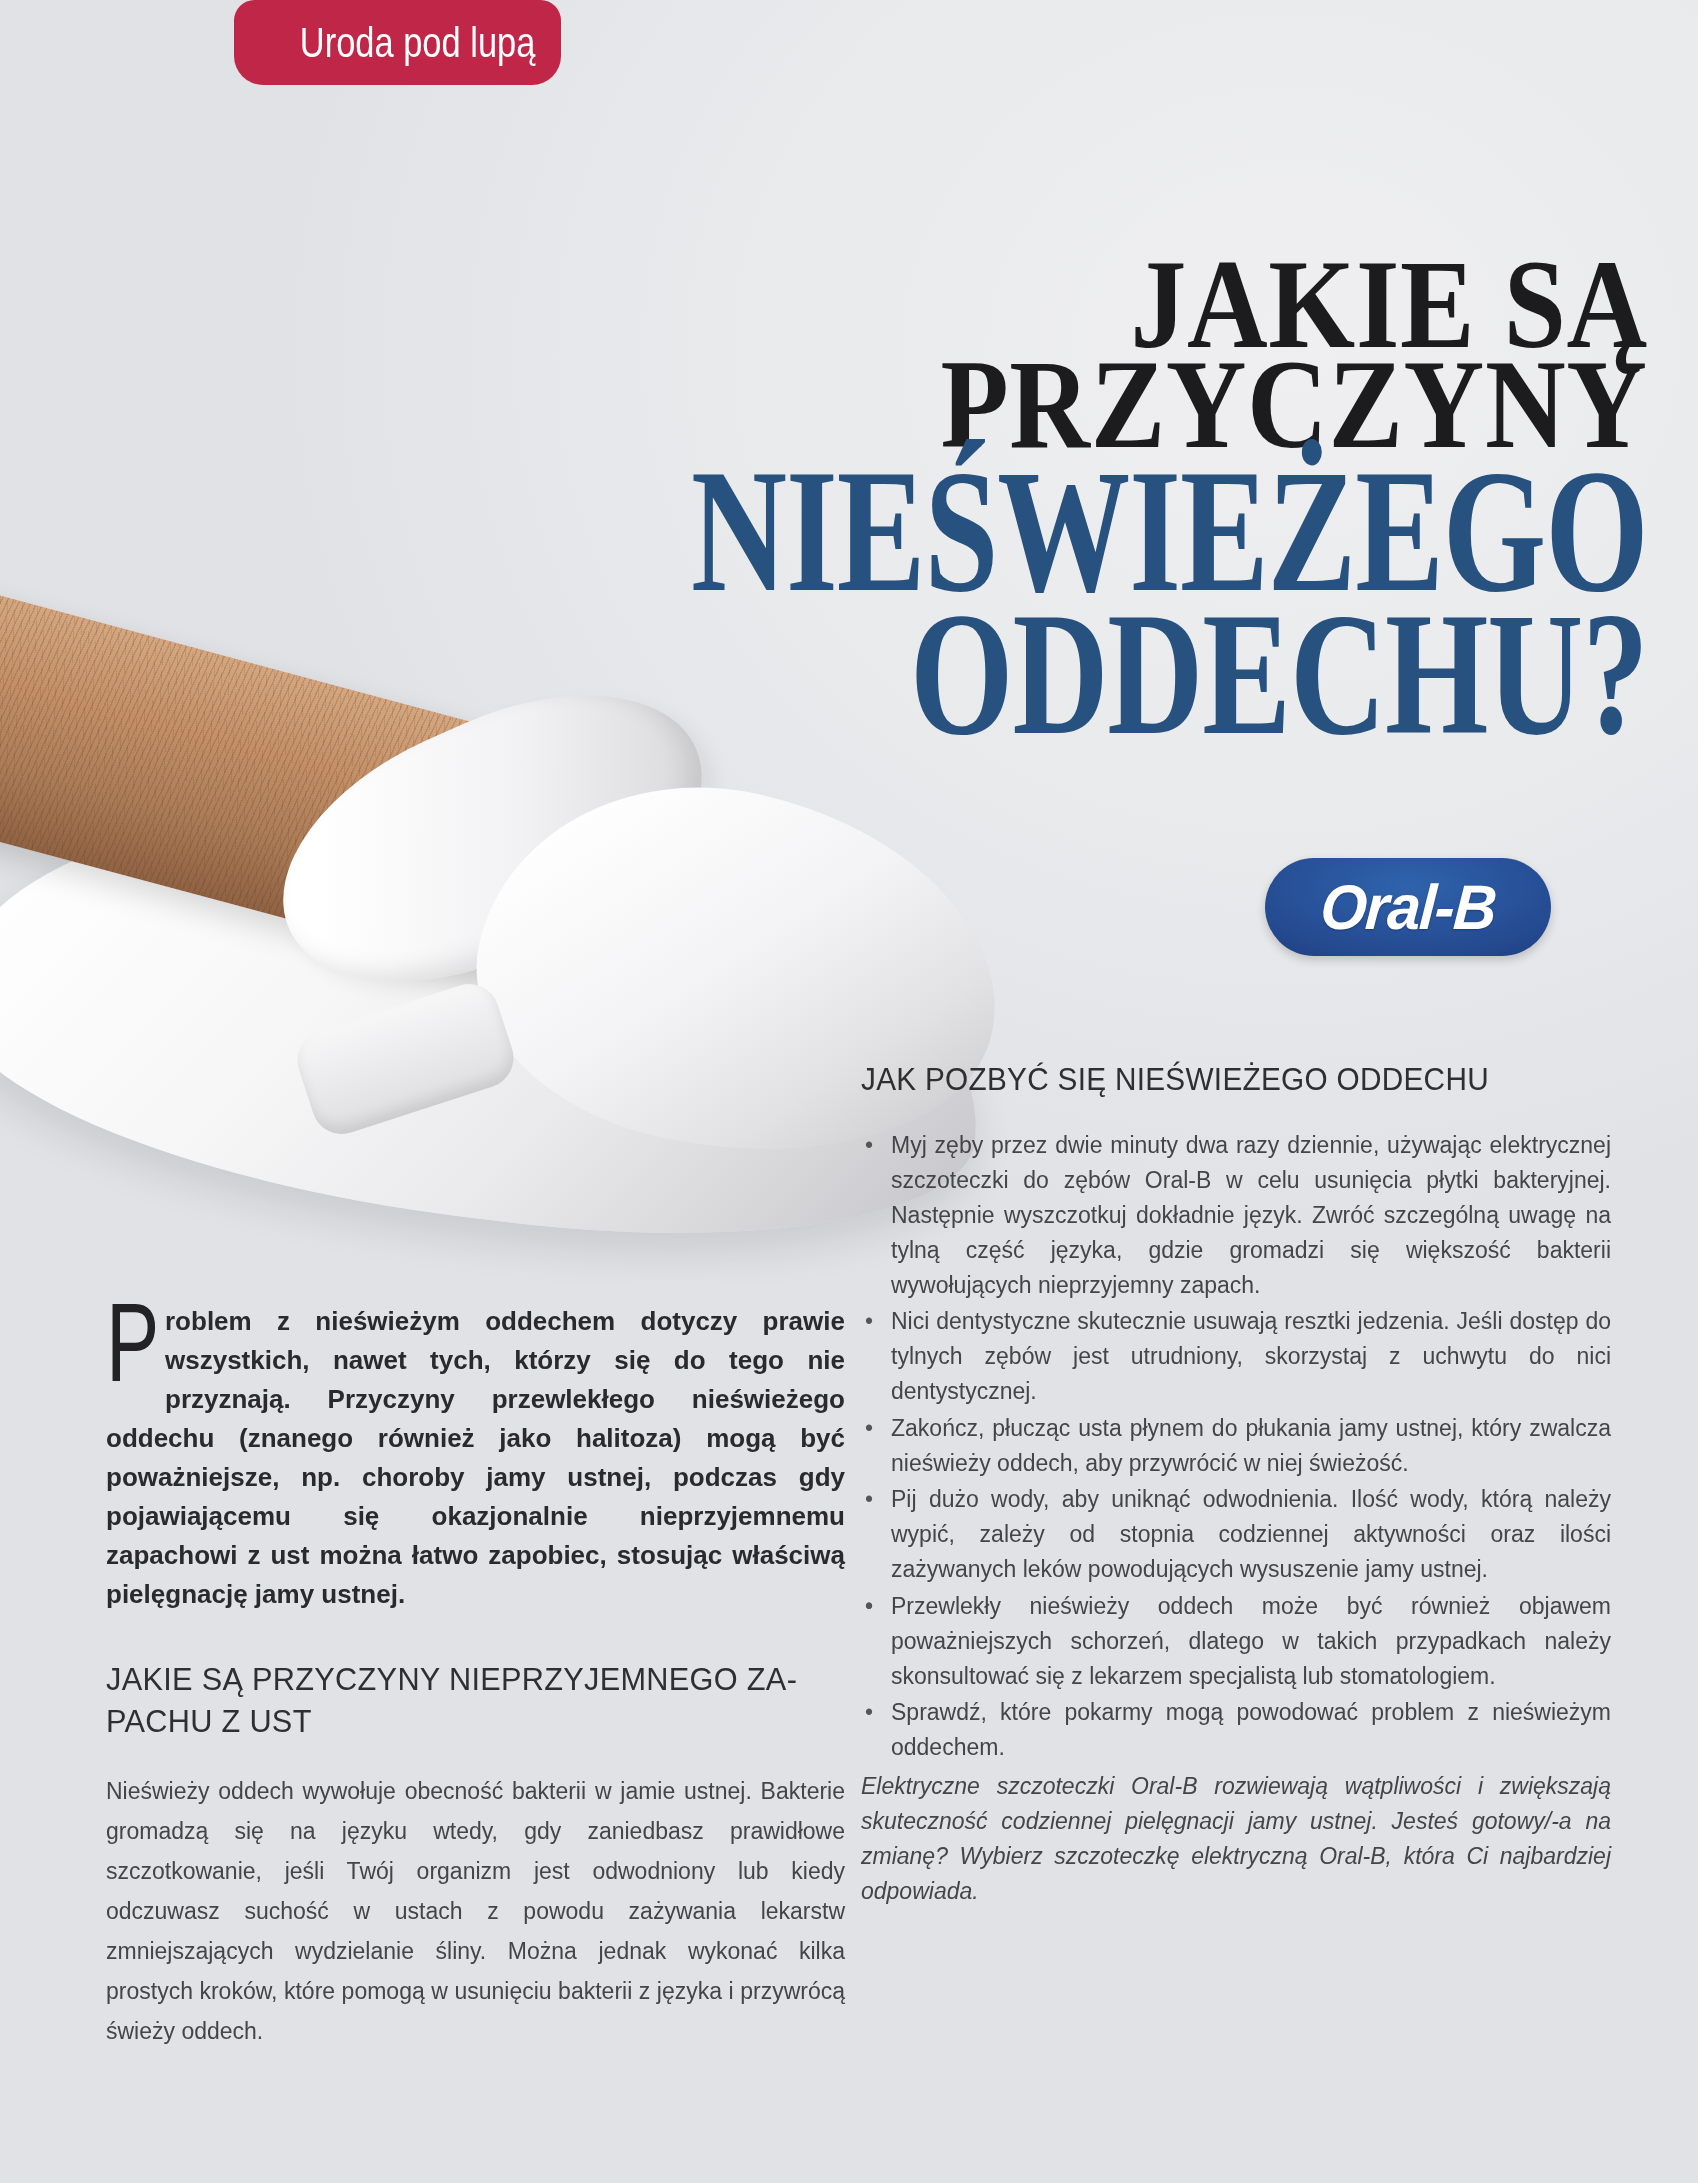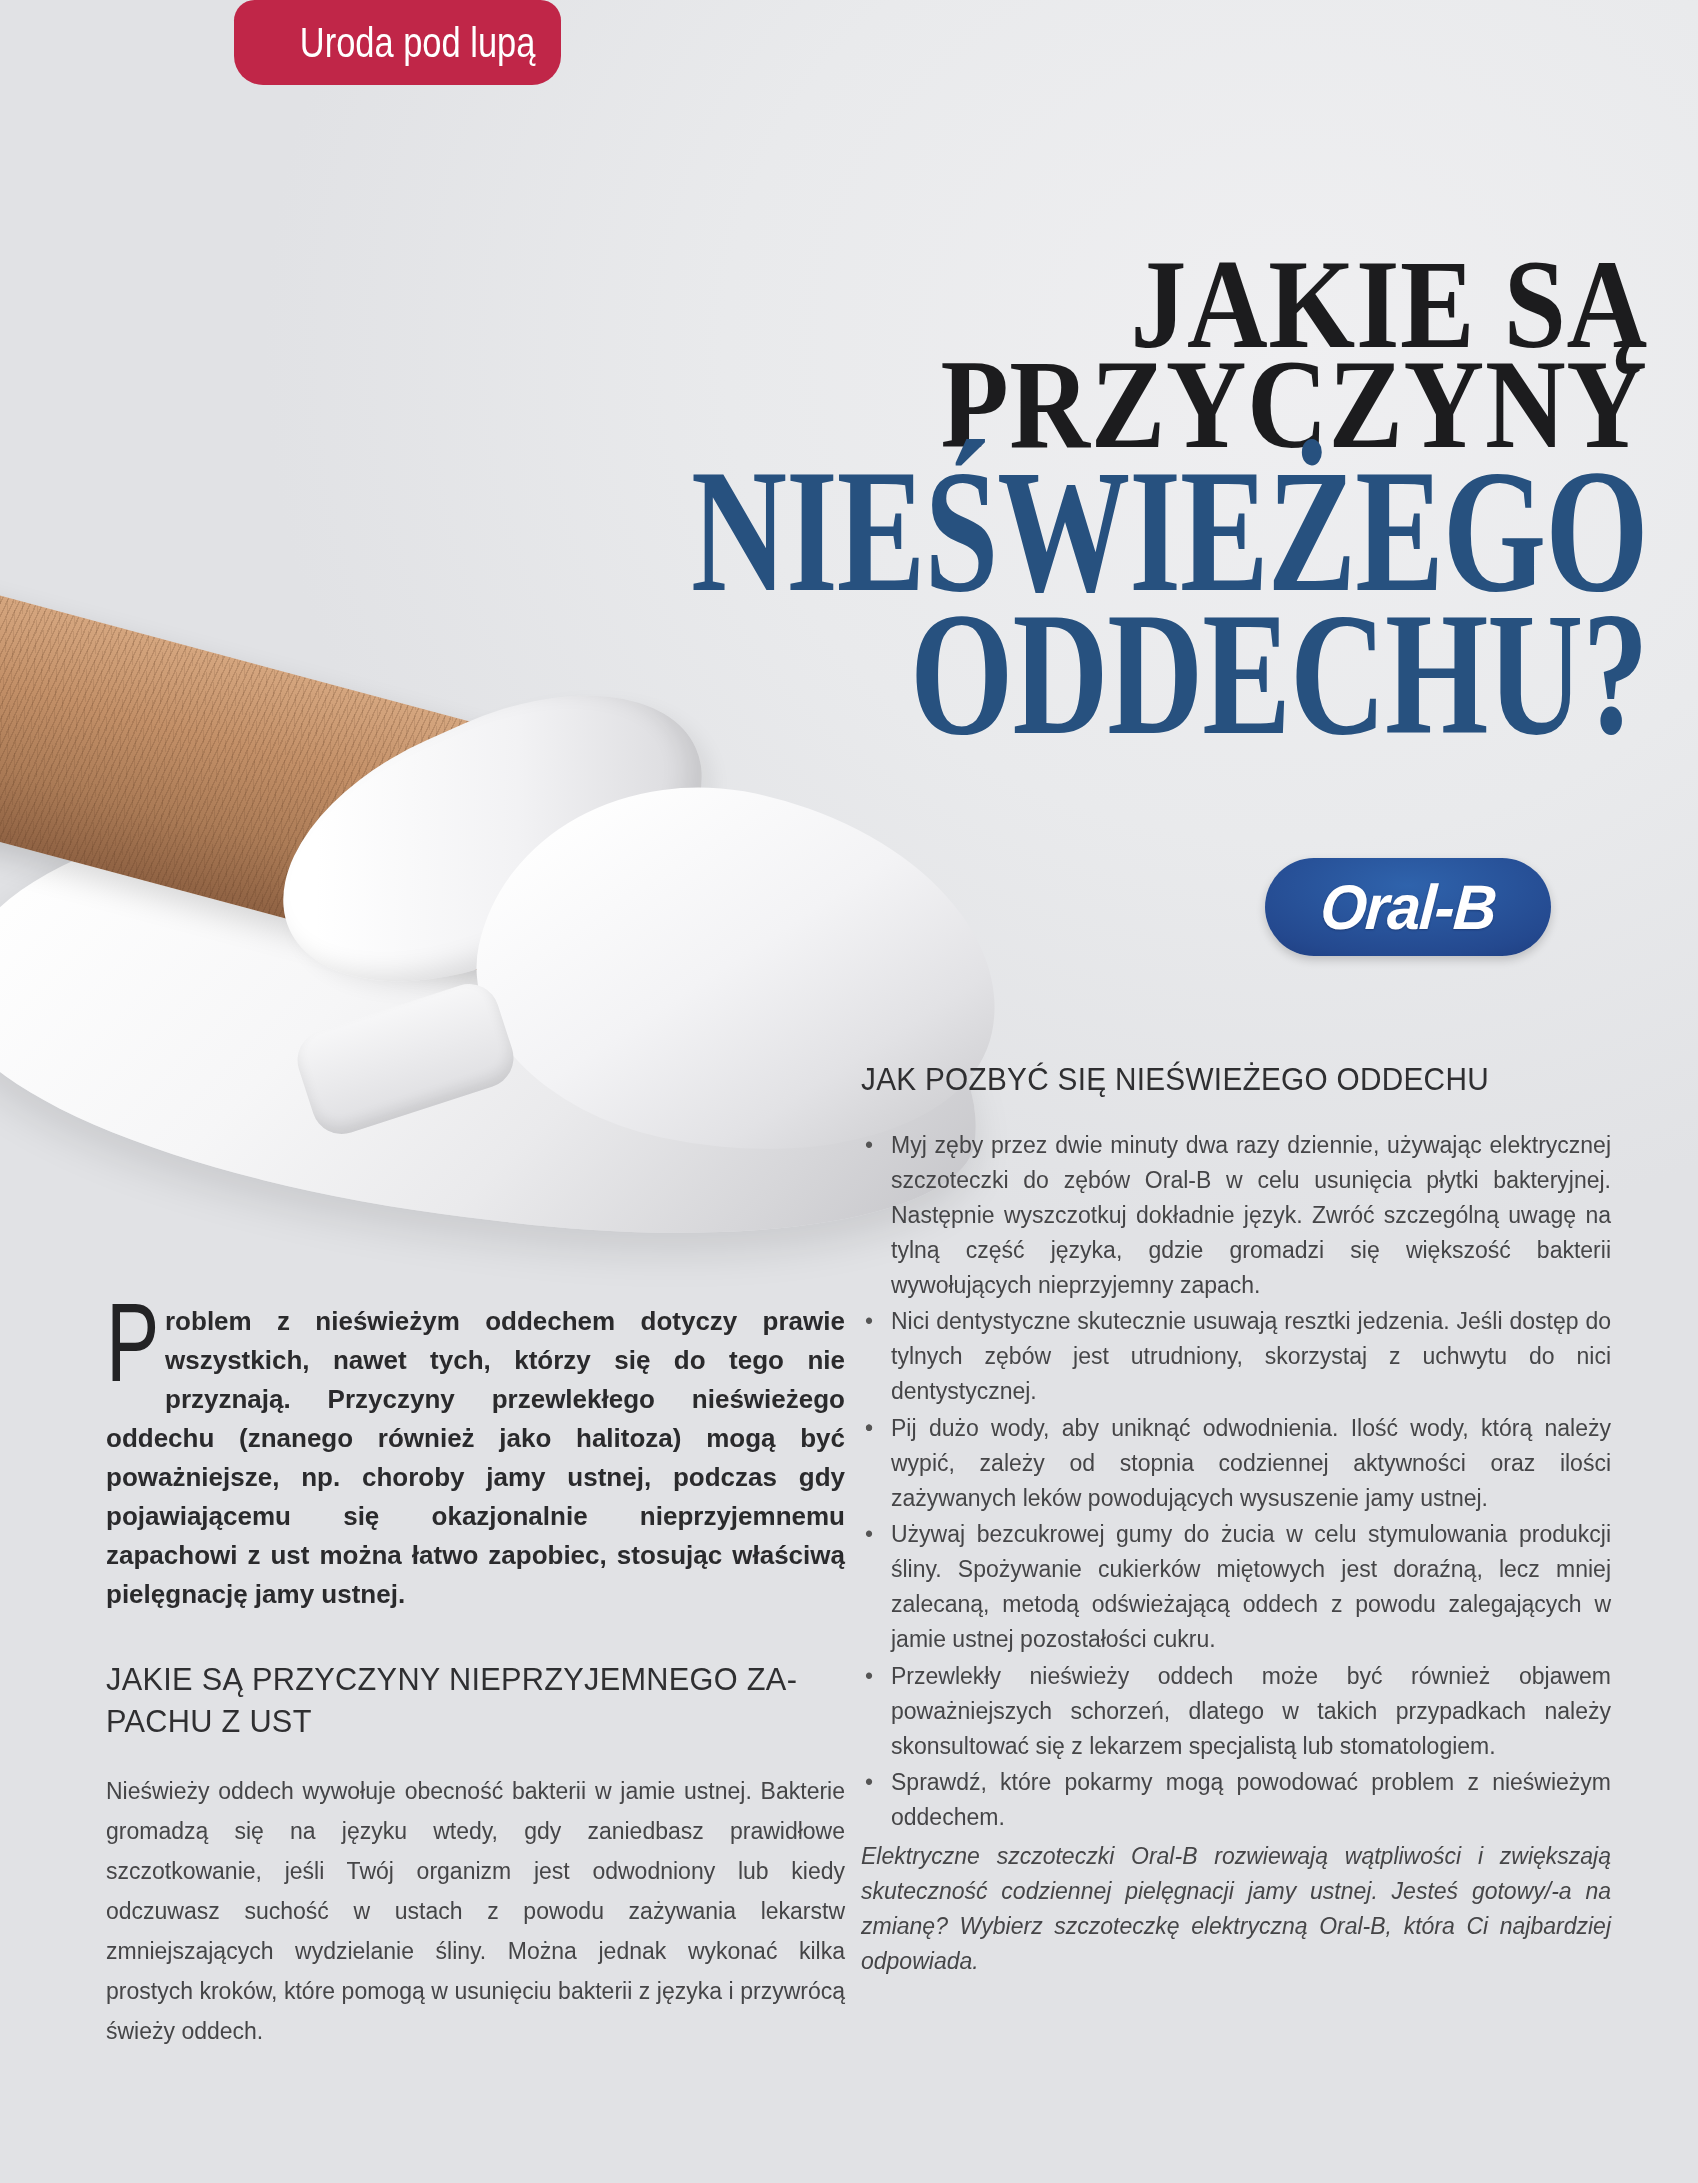--- a/index.html
+++ b/index.html
@@ -163,21 +163,21 @@
     <span data-name="left-subheading-line-2">PACHU Z UST</span>
   </h2>
   <p class="bodytext" data-name="left-body-paragraph">Nieświeży oddech wywołuje obecność bakterii w jamie ustnej. Bakterie gromadzą się na języku wtedy, gdy zaniedbasz prawidłowe szczotkowanie, jeśli Twój organizm jest odwodniony lub kiedy odczuwasz suchość w ustach z powodu zażywania lekarstw zmniejszających wydzielanie śliny. Można jednak wykonać kilka prostych kroków, które pomogą w usunięciu bakterii z języka i przywrócą świeży oddech.</p>
 </div>
 
 <div class="rightcol" data-name="right-column">
   <h2 class="rhead" data-name="right-heading">JAK POZBYĆ SIĘ NIEŚWIEŻEGO ODDECHU</h2>
   <ul class="tips" data-name="tips-list">
     <li data-name="tip-item"><span class="dot" data-name="bullet-dot">•</span><span data-name="tip-text">Myj zęby przez dwie minuty dwa razy dziennie, używając elektrycznej szczoteczki do zębów Oral-B w celu usunięcia płytki bakteryjnej. Następnie wyszczotkuj dokładnie język. Zwróć szczególną uwagę na tylną część języka, gdzie gromadzi się większość bakterii wywołujących nieprzyjemny zapach.</span></li>
     <li data-name="tip-item"><span class="dot" data-name="bullet-dot">•</span><span data-name="tip-text">Nici dentystyczne skutecznie usuwają resztki jedzenia. Jeśli dostęp do tylnych zębów jest utrudniony, skorzystaj z uchwytu do nici dentystycznej.</span></li>
+    <li data-name="tip-item"><span class="dot" data-name="bullet-dot">•</span><span data-name="tip-text">Zakończ, płucząc usta płynem do płukania jamy ustnej, który zwalcza nieświeży oddech, aby przywrócić w niej świeżość.</span></li>
+    <li data-name="tip-item"><span class="dot" data-name="bullet-dot">•</span><span data-name="tip-text">Pij dużo wody, aby uniknąć odwodnienia. Ilość wody, którą należy wypić, zależy od stopnia codziennej aktywności oraz ilości zażywanych leków powodujących wysuszenie jamy ustnej.</span></li>
     <li data-name="tip-item"><span class="dot" data-name="bullet-dot">•</span></li>
-    <li data-name="tip-item"><span class="dot" data-name="bullet-dot">•</span><span data-name="tip-text">Pij dużo wody, aby uniknąć odwodnienia. Ilość wody, którą należy wypić, zależy od stopnia codziennej aktywności oraz ilości zażywanych leków powodujących wysuszenie jamy ustnej.</span></li>
-    <li data-name="tip-item"><span class="dot" data-name="bullet-dot">•</span><span data-name="tip-text">Używaj bezcukrowej gumy do żucia w celu stymulowania produkcji śliny. Spożywanie cukierków miętowych jest doraźną, lecz mniej zalecaną, metodą odświeżającą oddech z powodu zalegających w jamie ustnej pozostałości cukru.</span></li>
     <li data-name="tip-item"><span class="dot" data-name="bullet-dot">•</span><span data-name="tip-text">Przewlekły nieświeży oddech może być również objawem poważniejszych schorzeń, dlatego w takich przypadkach należy skonsultować się z lekarzem specjalistą lub stomatologiem.</span></li>
     <li data-name="tip-item"><span class="dot" data-name="bullet-dot">•</span><span data-name="tip-text">Sprawdź, które pokarmy mogą powodować problem z nieświeżym oddechem.</span></li>
   </ul>
   <p class="closing" data-name="closing-paragraph">Elektryczne szczoteczki Oral-B rozwiewają wątpliwości i zwiększają skuteczność codziennej pielęgnacji jamy ustnej. Jesteś gotowy/-a na zmianę? Wybierz szczoteczkę elektryczną Oral-B, która Ci najbardziej odpowiada.</p>
 </div>
 
 
 </body></html>

